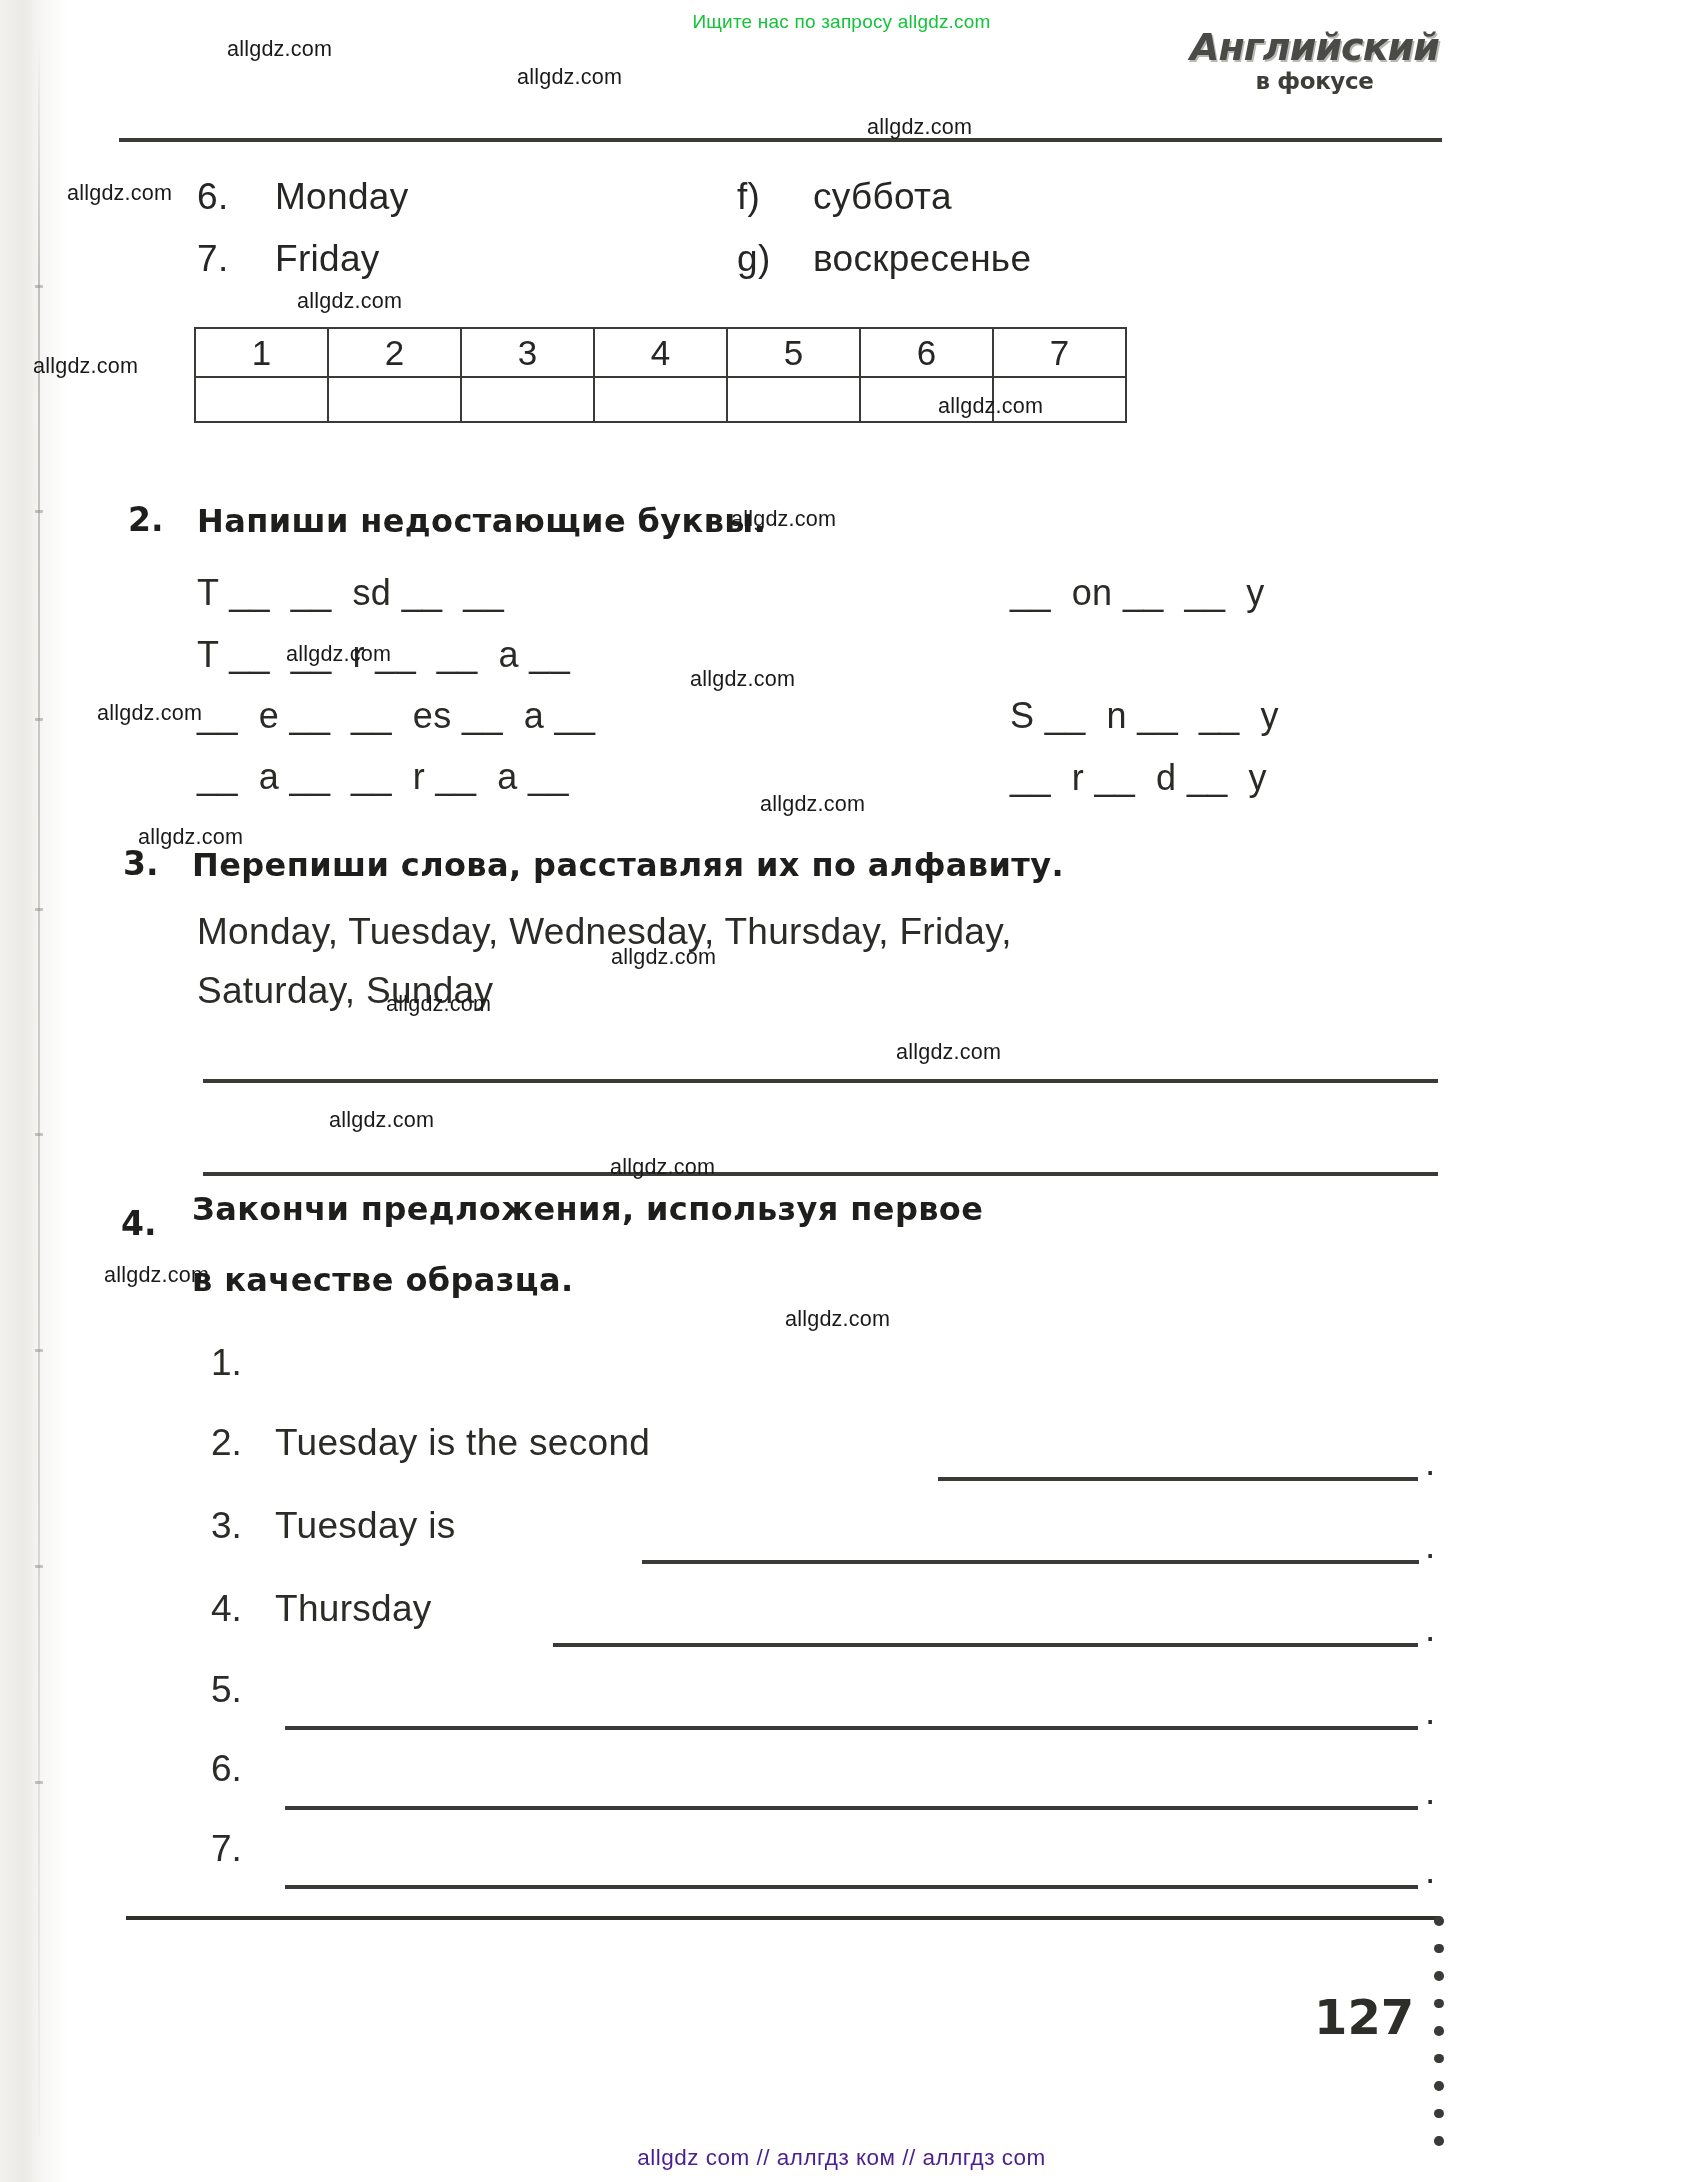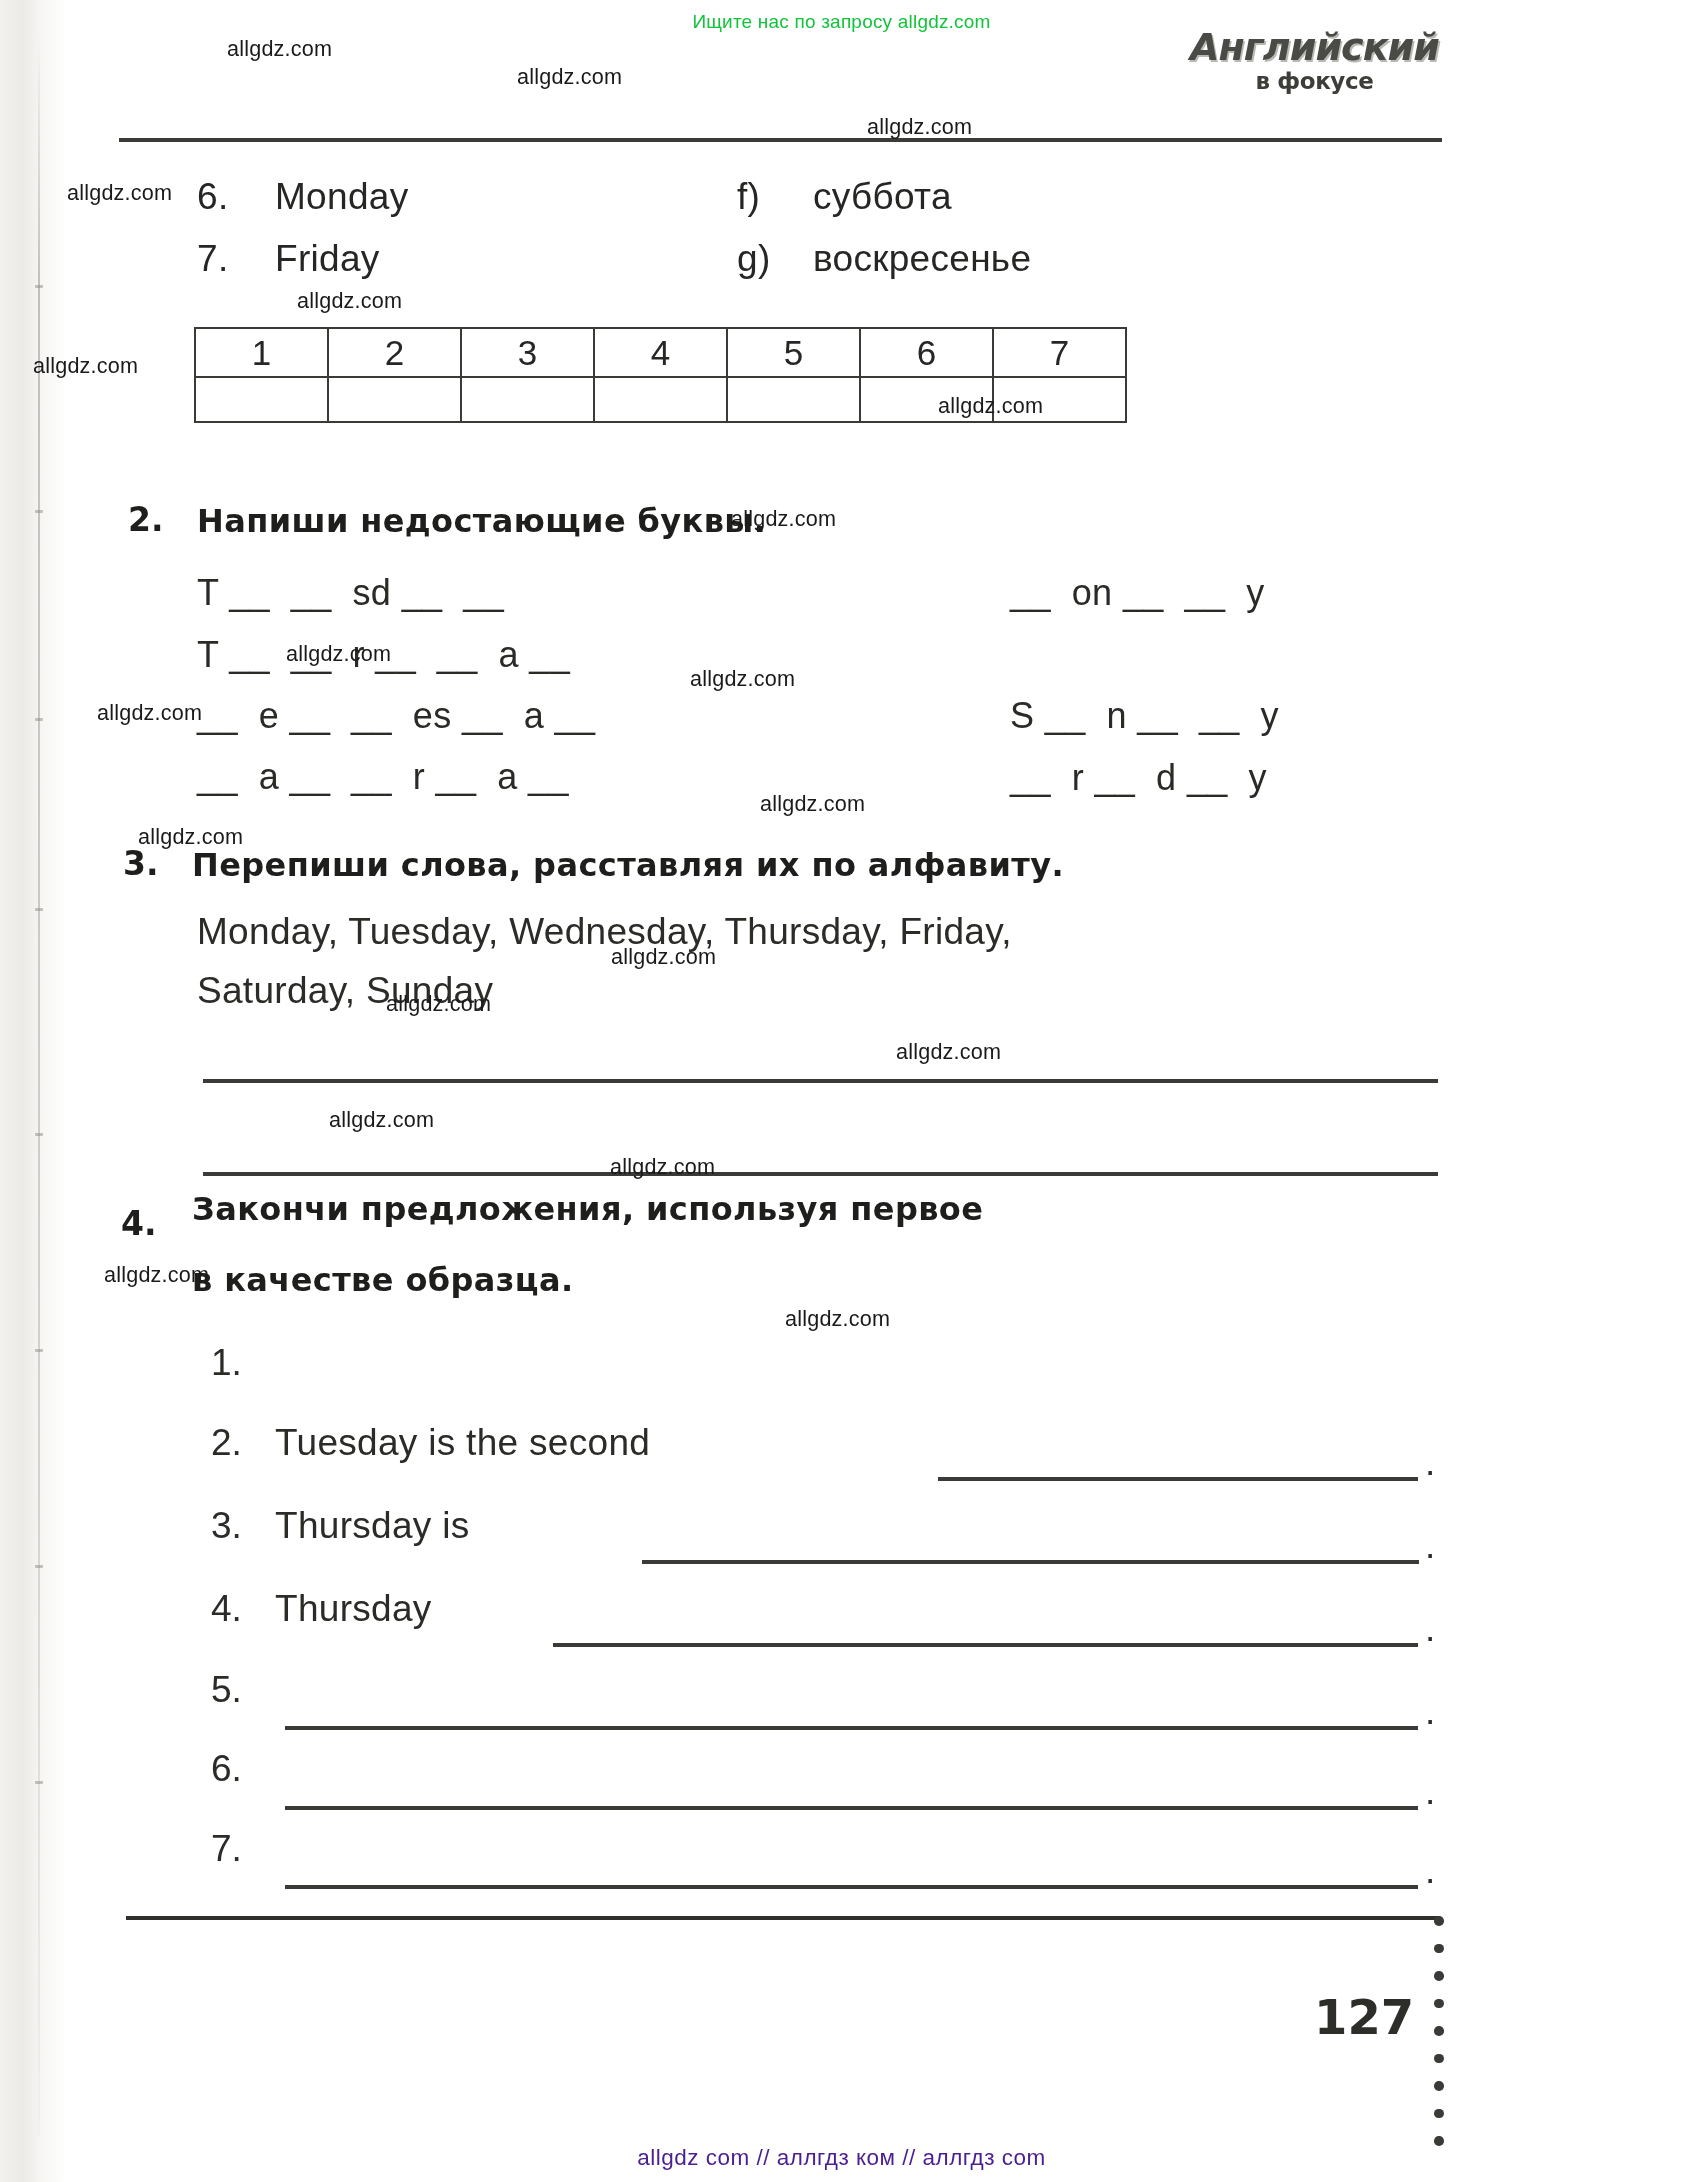--- a/index.html
+++ b/index.html
@@ -216,21 +216,21 @@
   <span class="task-title" style="left:192px;top:1261px;">в  качестве  образца.</span>
 
   <span class="sent-num" style="left:211px;top:1342px;">1.</span>
 
   <span class="sent-num" style="left:211px;top:1422px;">2.</span>
   <span class="sent" style="left:275px;top:1422px;">Tuesday  is  the  second</span>
   <div class="answer-line" style="left:938px;top:1477px;width:480px;"></div>
   <span class="dot-end" style="left:1425px;top:1442px;">.</span>
 
   <span class="sent-num" style="left:211px;top:1505px;">3.</span>
-  <span class="sent" style="left:275px;top:1505px;">Thursday  is</span>
+  <span class="sent" style="left:275px;top:1505px;">Tuesday  is</span>
   <div class="answer-line" style="left:642px;top:1560px;width:777px;"></div>
   <span class="dot-end" style="left:1425px;top:1525px;">.</span>
 
   <span class="sent-num" style="left:211px;top:1588px;">4.</span>
   <span class="sent" style="left:275px;top:1588px;">Thursday</span>
   <div class="answer-line" style="left:553px;top:1643px;width:865px;"></div>
   <span class="dot-end" style="left:1425px;top:1608px;">.</span>
 
   <span class="sent-num" style="left:211px;top:1669px;">5.</span>
   <div class="answer-line" style="left:285px;top:1726px;width:1133px;"></div>

